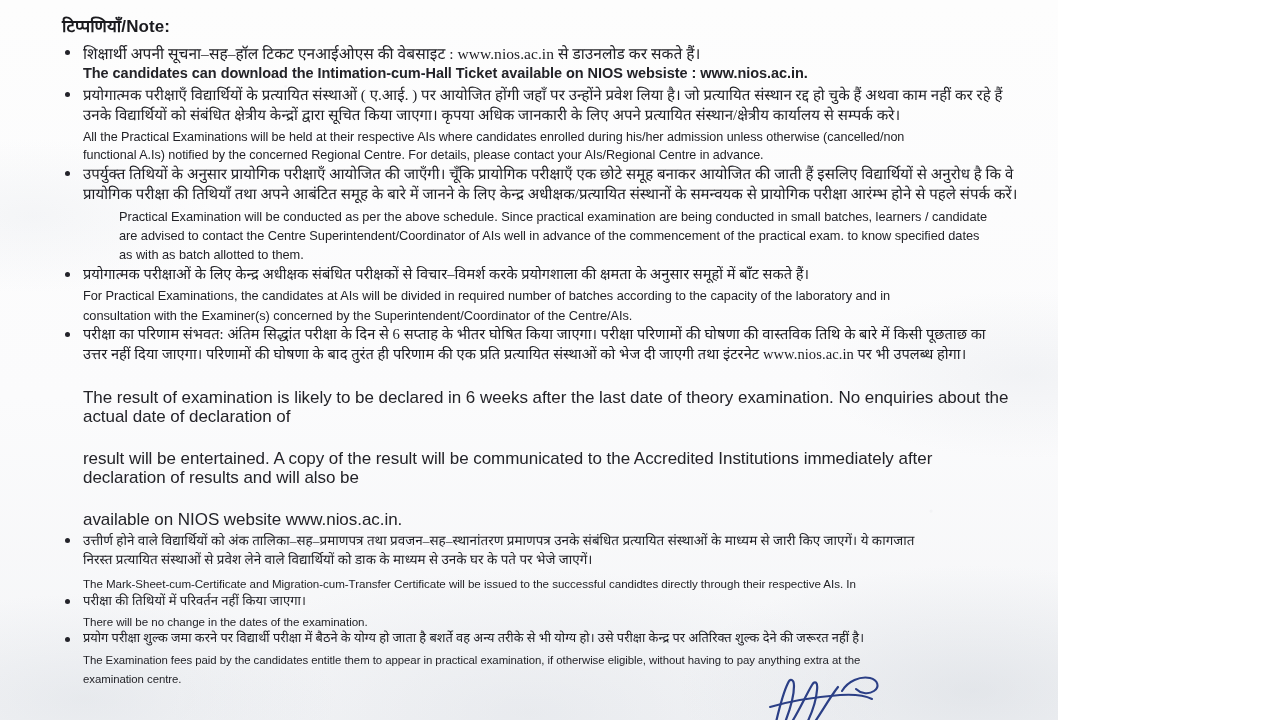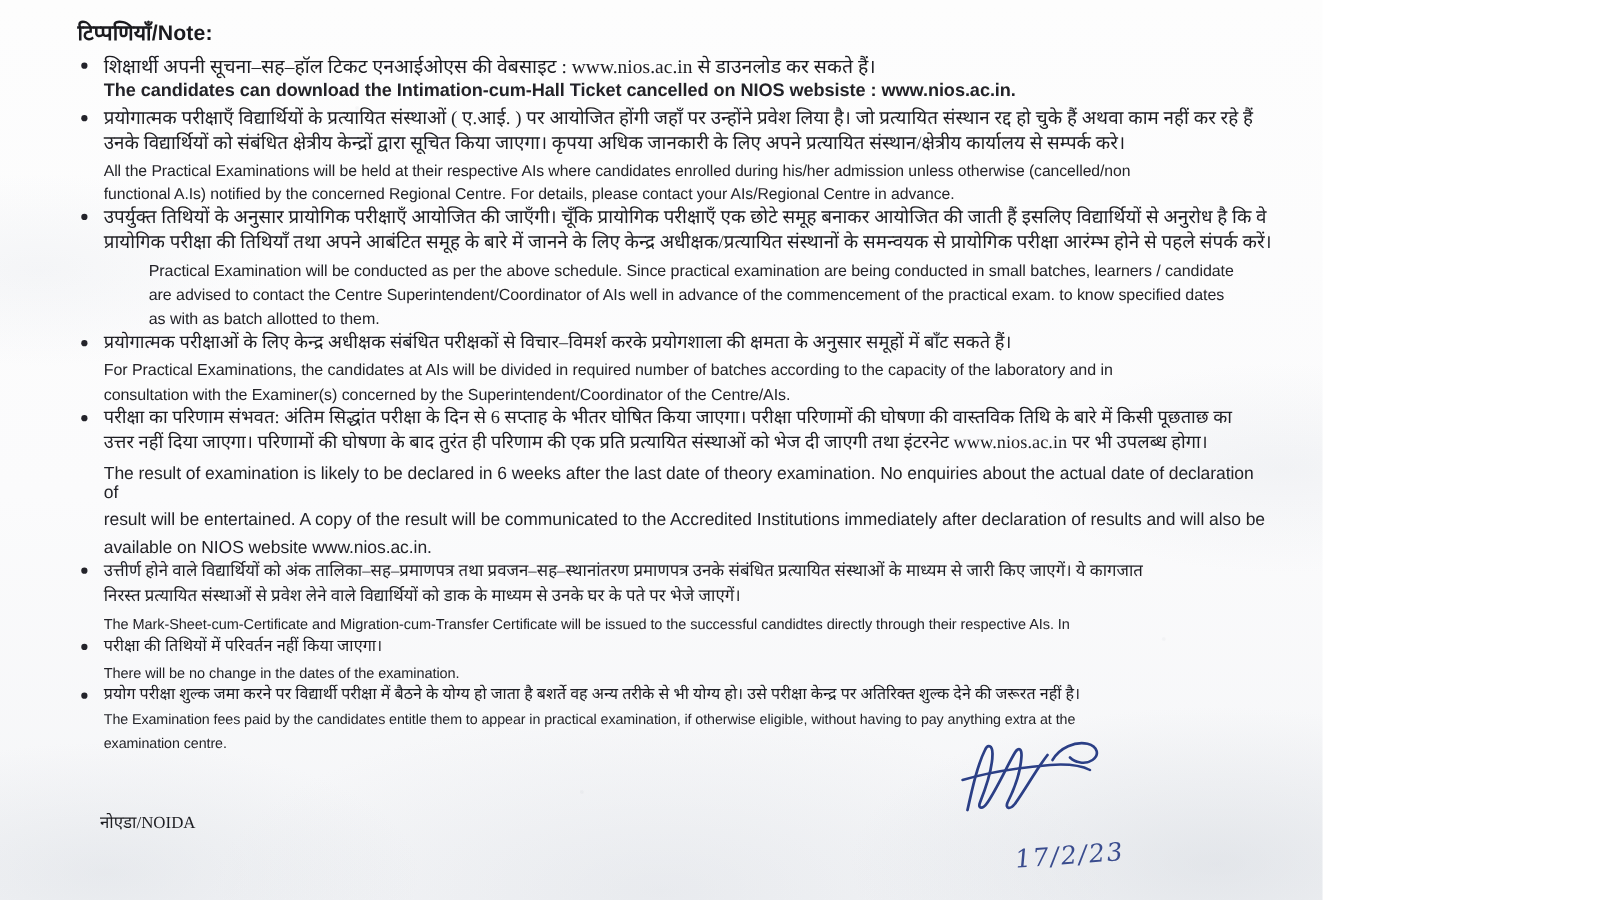--- a/index.html
+++ b/index.html
@@ -101,21 +101,21 @@
   .b2 .hi { font-size: 15px; }
   .b2 .en { font-size: 12.6px; margin-top: 4px; }
 
   .b3 .hi { font-size: 15px; }
   .b3 .en { font-size: 12.8px; margin-top: 5px; margin-left: 36px; }
 
   .b4 .hi { font-size: 14.6px; }
   .b4 .en { font-size: 12.8px; margin-top: 5px; }
 
   .b5 .hi { font-size: 14.6px; }
-  .b5 .en { font-size: 14px; margin-top: 6px; }
+  .b5 .en { font-size: 17px; margin-top: 23px; }
 
   .b6 .hi { font-size: 13.4px; line-height: 1.45; }
   .b6 .en { font-size: 11.6px; margin-top: 7px; }
 
   .b7 .hi { font-size: 13px; }
   .b7 .en { font-size: 11.6px; margin-top: 6px; }
 
   .b8 .hi { font-size: 12.8px; }
   .b8 .en { font-size: 11.4px; margin-top: 6px; }
 
@@ -176,21 +176,21 @@
 <div id="page">
   <div class="content">
 
     <div class="note-heading">टिप्पणियाँ/Note:</div>
 
     <ul class="notes">
 
       <li class="note b1">
         <span class="bullet"></span>
         <div class="hi">शिक्षार्थी अपनी सूचना–सह–हॉल टिकट एनआईओएस की वेबसाइट : www.nios.ac.in से डाउनलोड कर सकते हैं।</div>
-        <div class="en">The candidates can download the Intimation-cum-Hall Ticket cancelled on NIOS websiste : www.nios.ac.in.</div>
+        <div class="en">The candidates can download the Intimation-cum-Hall Ticket available on NIOS websiste : www.nios.ac.in.</div>
       </li>
 
       <li class="note b2">
         <span class="bullet"></span>
         <div class="hi">प्रयोगात्मक परीक्षाएँ विद्यार्थियों के प्रत्यायित संस्थाओं ( ए.आई. ) पर आयोजित होंगी जहाँ पर उन्होंने प्रवेश लिया है। जो प्रत्यायित संस्थान रद्द हो चुके हैं अथवा काम नहीं कर रहे हैं</div>
         <div class="hi">उनके विद्यार्थियों को संबंधित क्षेत्रीय केन्द्रों द्वारा सूचित किया जाएगा। कृपया अधिक जानकारी के लिए अपने प्रत्यायित संस्थान/क्षेत्रीय कार्यालय से सम्पर्क करे।</div>
         <div class="en tight">All the Practical Examinations will be held at their respective AIs where candidates enrolled during his/her admission unless otherwise (cancelled/non</div>
         <div class="en tight">functional A.Is) notified by the concerned Regional Centre. For details, please  contact your AIs/Regional Centre in advance.</div>
       </li>
 

